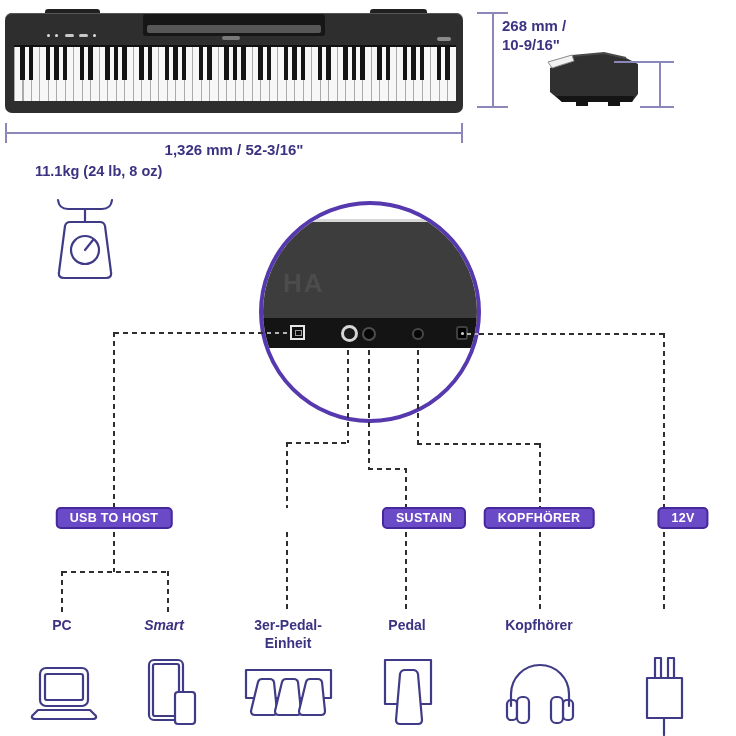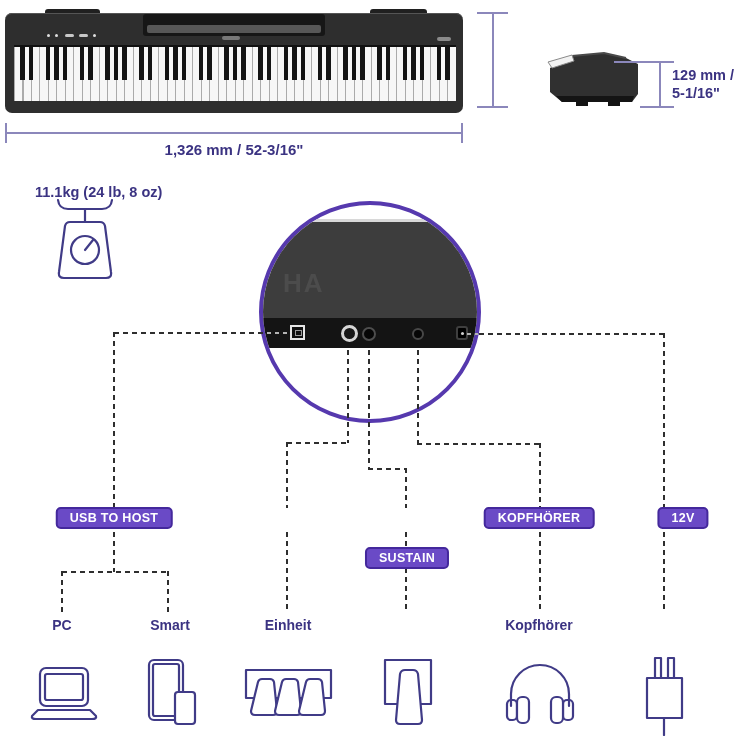--- a/index.html
+++ b/index.html
@@ -95,30 +95,30 @@
   </svg>
 
   <div class="dim-line" style="left:5px;top:132px;width:458px;height:2px;"></div>
   <div class="dim-line" style="left:5px;top:123px;width:2px;height:20px;"></div>
   <div class="dim-line" style="left:461px;top:123px;width:2px;height:20px;"></div>
   <div class="dim-text" style="left:84px;top:141px;width:300px;text-align:center;">1,326 mm / 52-3/16"</div>
 
   <div class="dim-line" style="left:492px;top:13px;width:2px;height:95px;"></div>
   <div class="dim-line" style="left:477px;top:12px;width:31px;height:2px;"></div>
   <div class="dim-line" style="left:477px;top:106px;width:31px;height:2px;"></div>
+  <div class="dim-text" style="left:502px;top:17px;">
+    <div>268 mm /</div>
+    <div>10-9/16"</div>
+  </div>
 
   <div class="dim-line" style="left:659px;top:62px;width:2px;height:46px;"></div>
   <div class="dim-line" style="left:614px;top:61px;width:60px;height:2px;"></div>
   <div class="dim-line" style="left:640px;top:106px;width:34px;height:2px;"></div>
-  <div class="dim-text" style="left:672px;top:66px;font-size:14.5px;">
-    <div>129 mm /</div>
-    <div>5-1/16"</div>
-  </div>
-
-  <div class="dim-text" style="left:35px;top:183px;font-size:14.5px;">11.1kg (24 lb, 8 oz)</div>
+
+  <div class="dim-text" style="left:35px;top:162px;font-size:14.5px;">11.1kg (24 lb, 8 oz)</div>
   <svg class="abs" style="left:52px;top:198px;" width="66" height="86" viewBox="0 0 66 86">
     <path class="icon-stroke" d="M6,2 Q7,11 16,11 L50,11 Q59,11 60,2"></path>
     <line class="icon-stroke" x1="33" y1="11" x2="33" y2="24"></line>
     <path class="icon-stroke" d="M18,24 H48 Q52,24 53,28 L59,74 Q60,80 54,80 H12 Q6,80 7,74 L13,28 Q14,24 18,24 Z"></path>
     <circle class="icon-stroke" cx="33" cy="52" r="14"></circle>
     <line class="icon-stroke" x1="33" y1="52" x2="41" y2="42"></line>
   </svg>
 
   <div id="magnifier">
     <div id="mag-sliver"></div>
@@ -161,34 +161,36 @@
   <div class="dash-v" style="left:113px;top:532px;height:40px;"></div>
   <div class="dash-h" style="left:62px;top:571px;width:107px;"></div>
   <div class="dash-v" style="left:61px;top:571px;height:41px;"></div>
   <div class="dash-v" style="left:167px;top:571px;height:41px;"></div>
   <div class="dash-v" style="left:286px;top:532px;height:80px;"></div>
   <div class="dash-v" style="left:405px;top:532px;height:80px;"></div>
   <div class="dash-v" style="left:539px;top:532px;height:80px;"></div>
   <div class="dash-v" style="left:663px;top:532px;height:80px;"></div>
 
   <div class="badge" style="left:114px;">USB TO HOST</div>
-  <div class="badge" style="left:407px;margin-top:40px;">SUSTAIN</div>
+  <div class="badge" style="left:424px;">SUSTAIN</div>
   <div class="badge" style="left:539px;">KOPFHÖRER</div>
   <div class="badge" style="left:683px;">12V</div>
 
   <div class="dev-label" style="left:62px;">
     <div>PC</div>
   </div>
-  <div class="dev-label" style="left:170px;">
+  <div class="dev-label" style="left:164px;font-style:italic;">
     <div>Smart</div>
   </div>
   <div class="dev-label" style="left:288px;">
+    <div>3er-Pedal-</div>
     <div>Einheit</div>
   </div>
   <div class="dev-label" style="left:407px;">
+    <div>Pedal</div>
   </div>
   <div class="dev-label" style="left:539px;">
     <div>Kopfhörer</div>
   </div>
 
   <svg class="dev-icon" style="left:64px;top:666px;" width="78" height="56" viewBox="0 0 78 56">
     <rect class="icon-stroke" x="15" y="2" width="48" height="38" rx="6"></rect>
     <rect class="icon-stroke" x="20" y="8" width="38" height="26" rx="2"></rect>
     <path class="icon-stroke" d="M13,44 L65,44 L71,50 Q72,53 67,53 H11 Q6,53 7,50 Z"></path>
   </svg>

